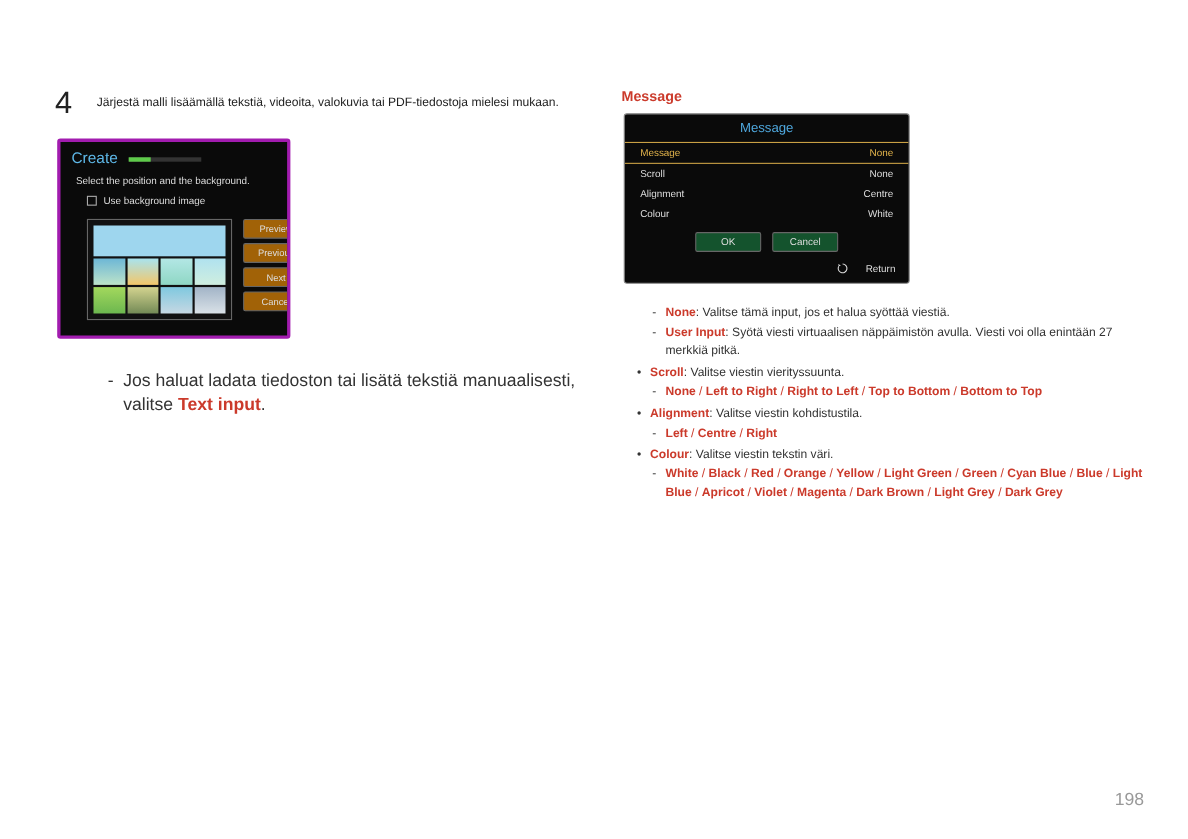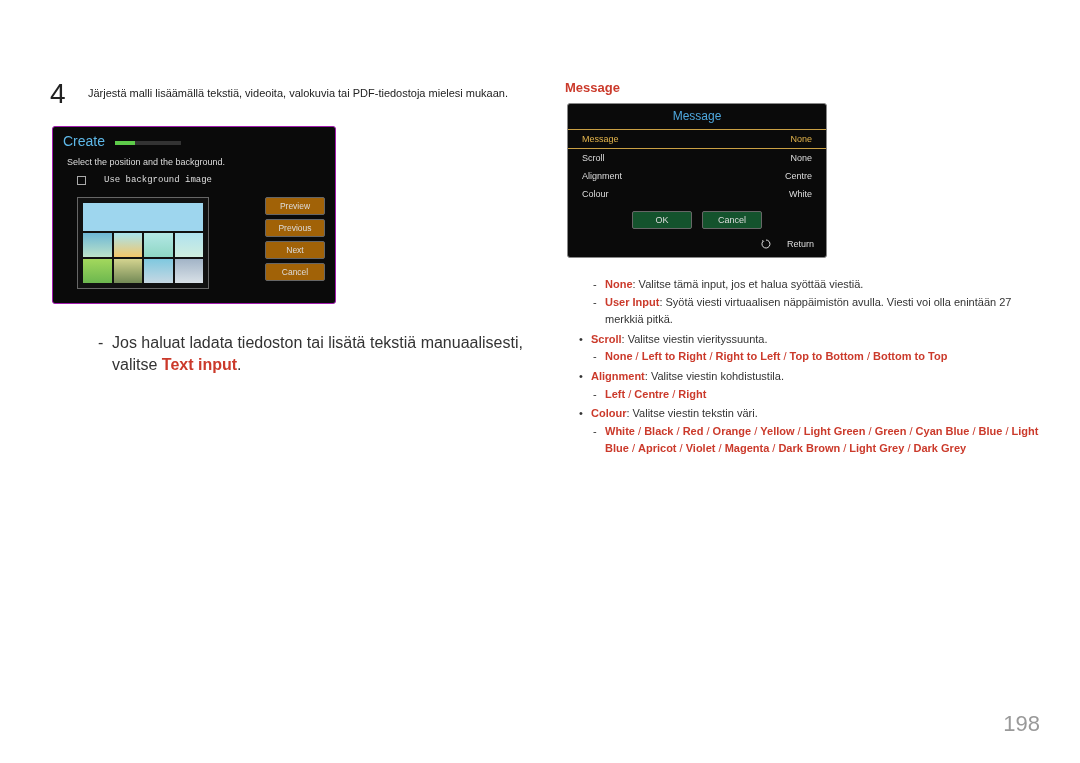--- a/index.html
+++ b/index.html
@@ -27,23 +27,23 @@
     width: 24px;
   }
   .step-text {
     font-size: 11px;
     line-height: 1.4;
     padding-top: 6px;
     color: #222;
   }
   
   .panel-create {
-    width: 284px;
+    width: 212px;
     margin-left: 2px;
-    border: 1px solid #a21caf;
+    border: 3px solid #a21caf;
     border-radius: 3px;
     background: #0a0a0a;
     overflow: hidden;
   }
   .panel-create .title-row {
     display: flex;
     align-items: center;
     padding: 6px 10px 2px 10px;
     gap: 10px;
   }
@@ -67,24 +67,23 @@
     font-size: 9px;
     padding: 6px 10px 8px 14px;
   }
   .create-body {
     display: flex;
     padding: 0 10px 14px 24px;
     gap: 10px;
   }
   .create-left { flex:1; }
   .chk-row {
-    display:flex; align-items:center; gap:18px;
+    display:flex; align-items:center; gap:6px;
     color:#ddd; font-size:9px;
     margin-bottom: 12px;
-    font-family: Liberation Mono, monospace;
   }
   .chk {
     width:9px; height:9px; border:1px solid #aaa;
   }
   .thumbs-frame {
     border:1px solid #666;
     background:#111;
     width:132px;
     padding:5px;
   }
@@ -222,21 +221,21 @@
   }
   .bl .b2::before {
     content:"-";
     position:absolute; left:16px; top:0;
     color:#333;
   }
   .pagenum {
     position:absolute;
     bottom: 26px;
     right: 40px;
-    font-size: 22px;
+    font-size: 16px;
     color: #999;
     font-weight: 300;
     margin-left: 11px;
   }
 </style>
 </head>
 <body>
 
 <div class="page">
 

